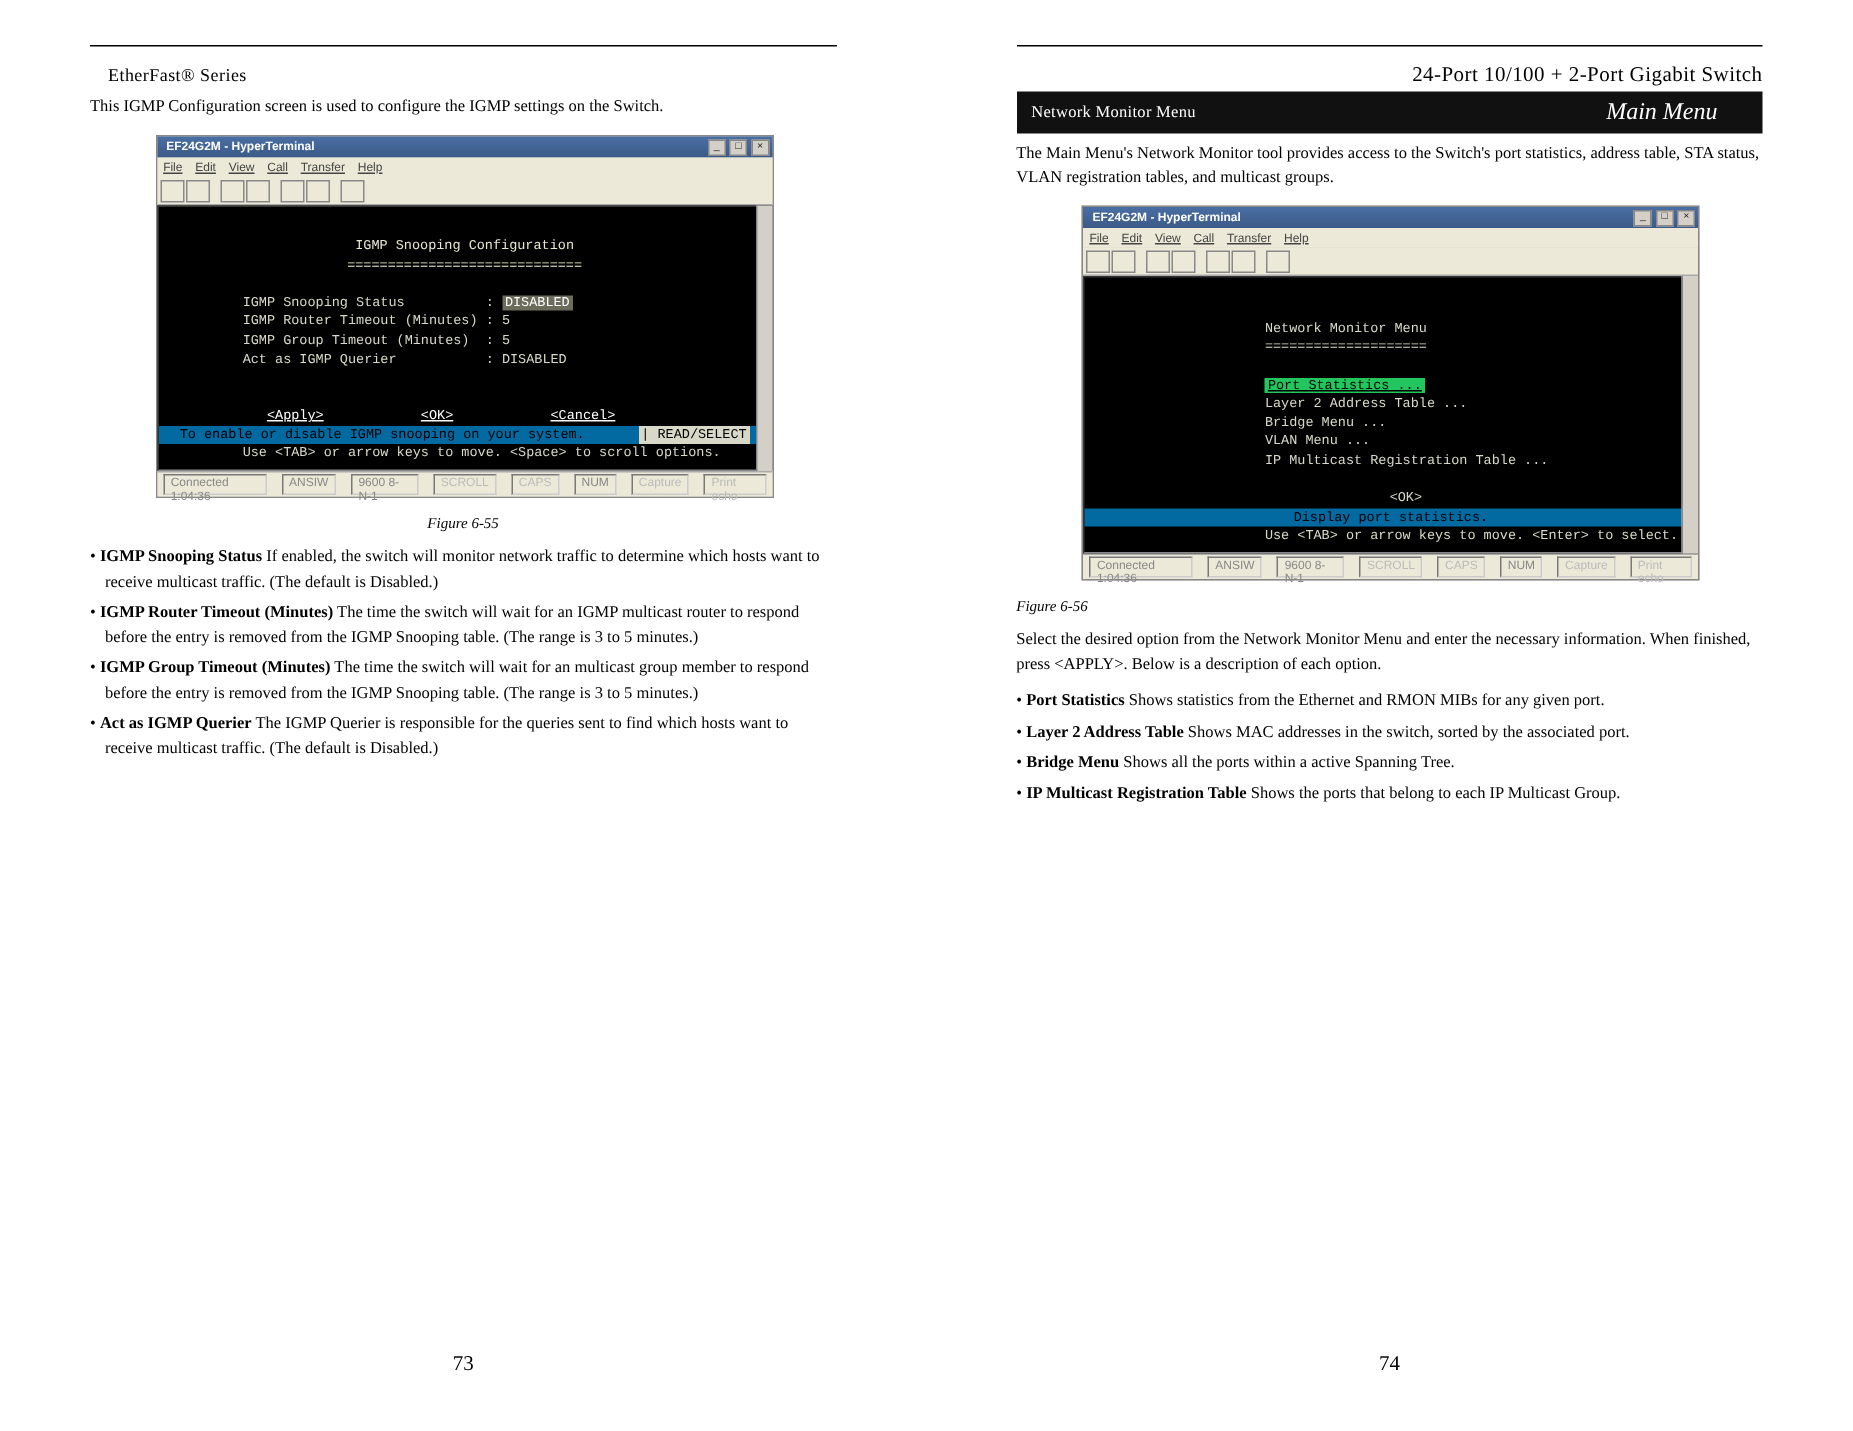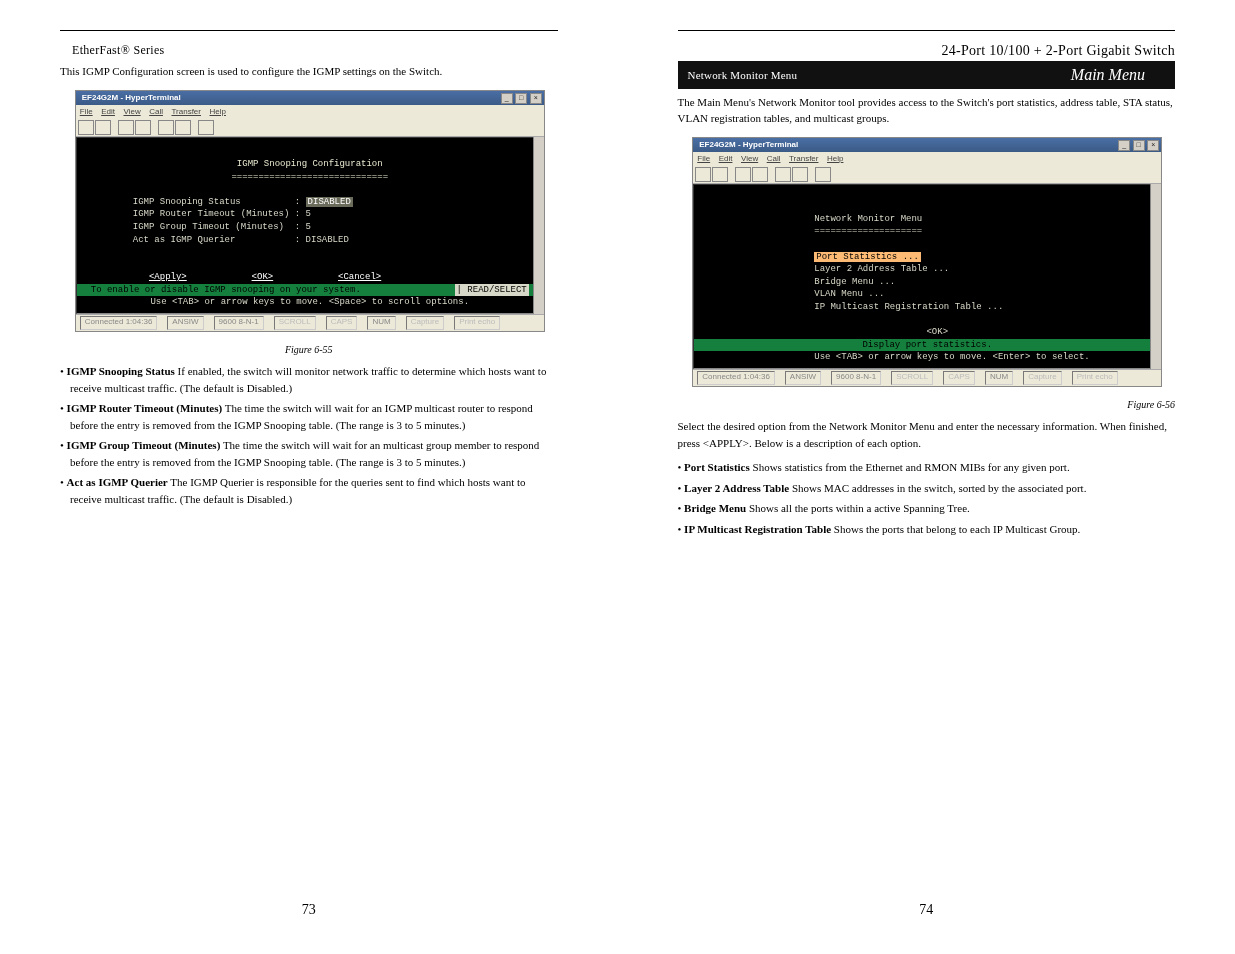--- a/index.html
+++ b/index.html
@@ -55,21 +55,21 @@
   }
   .section-banner-left {
     font-size: 11px;
     letter-spacing: 0.2px;
   }
   .section-banner-sub {
     font-size: 16px;
     font-style: italic;
   }
   .screenshot-wrap {
-    width: 468px;
+    width: 410px;
     margin: 10px auto 12px auto;
     border-radius: 18px;
   }
   .figure-caption {
     font-size: 10px;
     color: #000;
     margin-top: 4px;
     margin-bottom: 8px;
     font-style: italic;
   }
@@ -174,24 +174,24 @@
   }
   .terminal.small2 {
     padding: 28px 100px 4px 120px;
     font-size: 9px;
   }
   .t-title { text-align: center; color: #e8e8d0; }
   .t-rule  { text-align: center; color: #e8e8d0; }
   .t-line { color: #d8d8c8; }
   .t-val  { color: #fff; background: #6c6c5c; padding: 0 2px; }
   .t-btn  { color: #fff; text-decoration: underline; }
-  .t-hilite { background: #fdba74; color: #000; padding: 0 2px; }
+  .t-hilite { background: #22c55e; color: #000; padding: 0 2px; text-decoration: underline; }
   .t-right-tag { float: right; background: #d8d8c8; color: #000; padding: 0 2px; }
   .t-help { text-align: center; color: #d8d8c8; }
-  .t-foot { background: #15803d; color: #000; display: block; margin: 0 -56px; padding: 0 14px; }
+  .t-foot { background: #0369a1; color: #000; display: block; margin: 0 -56px; padding: 0 14px; }
   .terminal.small2 .t-foot { margin: 0 -100px 0 -120px; padding: 0 28px; text-align: center; }
   .win-scrollbar {
     position: absolute;
     right: 0; top: 0; bottom: 0;
     width: 10px;
     background: #d4d0c8;
     border-left: 1px solid #888;
   }
   .win-statusbar {
     height: 14px;
@@ -344,21 +344,21 @@
         <span>9600 8-N-1</span>
         <span class="dim">SCROLL</span>
         <span class="dim">CAPS</span>
         <span>NUM</span>
         <span class="dim">Capture</span>
         <span class="dim">Print echo</span>
       </div>
     </div>
   </div>
 
-  <div class="figure-caption" style="text-align:right;">Figure 6-56</div>
+  <div class="figure-caption" style="text-align:left;">Figure 6-56</div>
 
   <div class="body-text">Select the desired option from the Network Monitor Menu and enter the necessary information. When finished, press &lt;APPLY&gt;. Below is a description of each option.</div>
 
   <div class="term-line">• <b>Port Statistics</b> <span>Shows statistics from the Ethernet and RMON MIBs for any given port.</span></div>
   <div class="term-line">• <b>Layer 2 Address Table</b> <span>Shows MAC addresses in the switch, sorted by the associated port.</span></div>
   <div class="term-line">• <b>Bridge Menu</b> <span>Shows all the ports within a active Spanning Tree.</span></div>
   <div class="term-line">• <b>IP Multicast Registration Table</b> <span>Shows the ports that belong to each IP Multicast Group.</span></div>
 
   <div class="page-num">74</div>
 </div>

